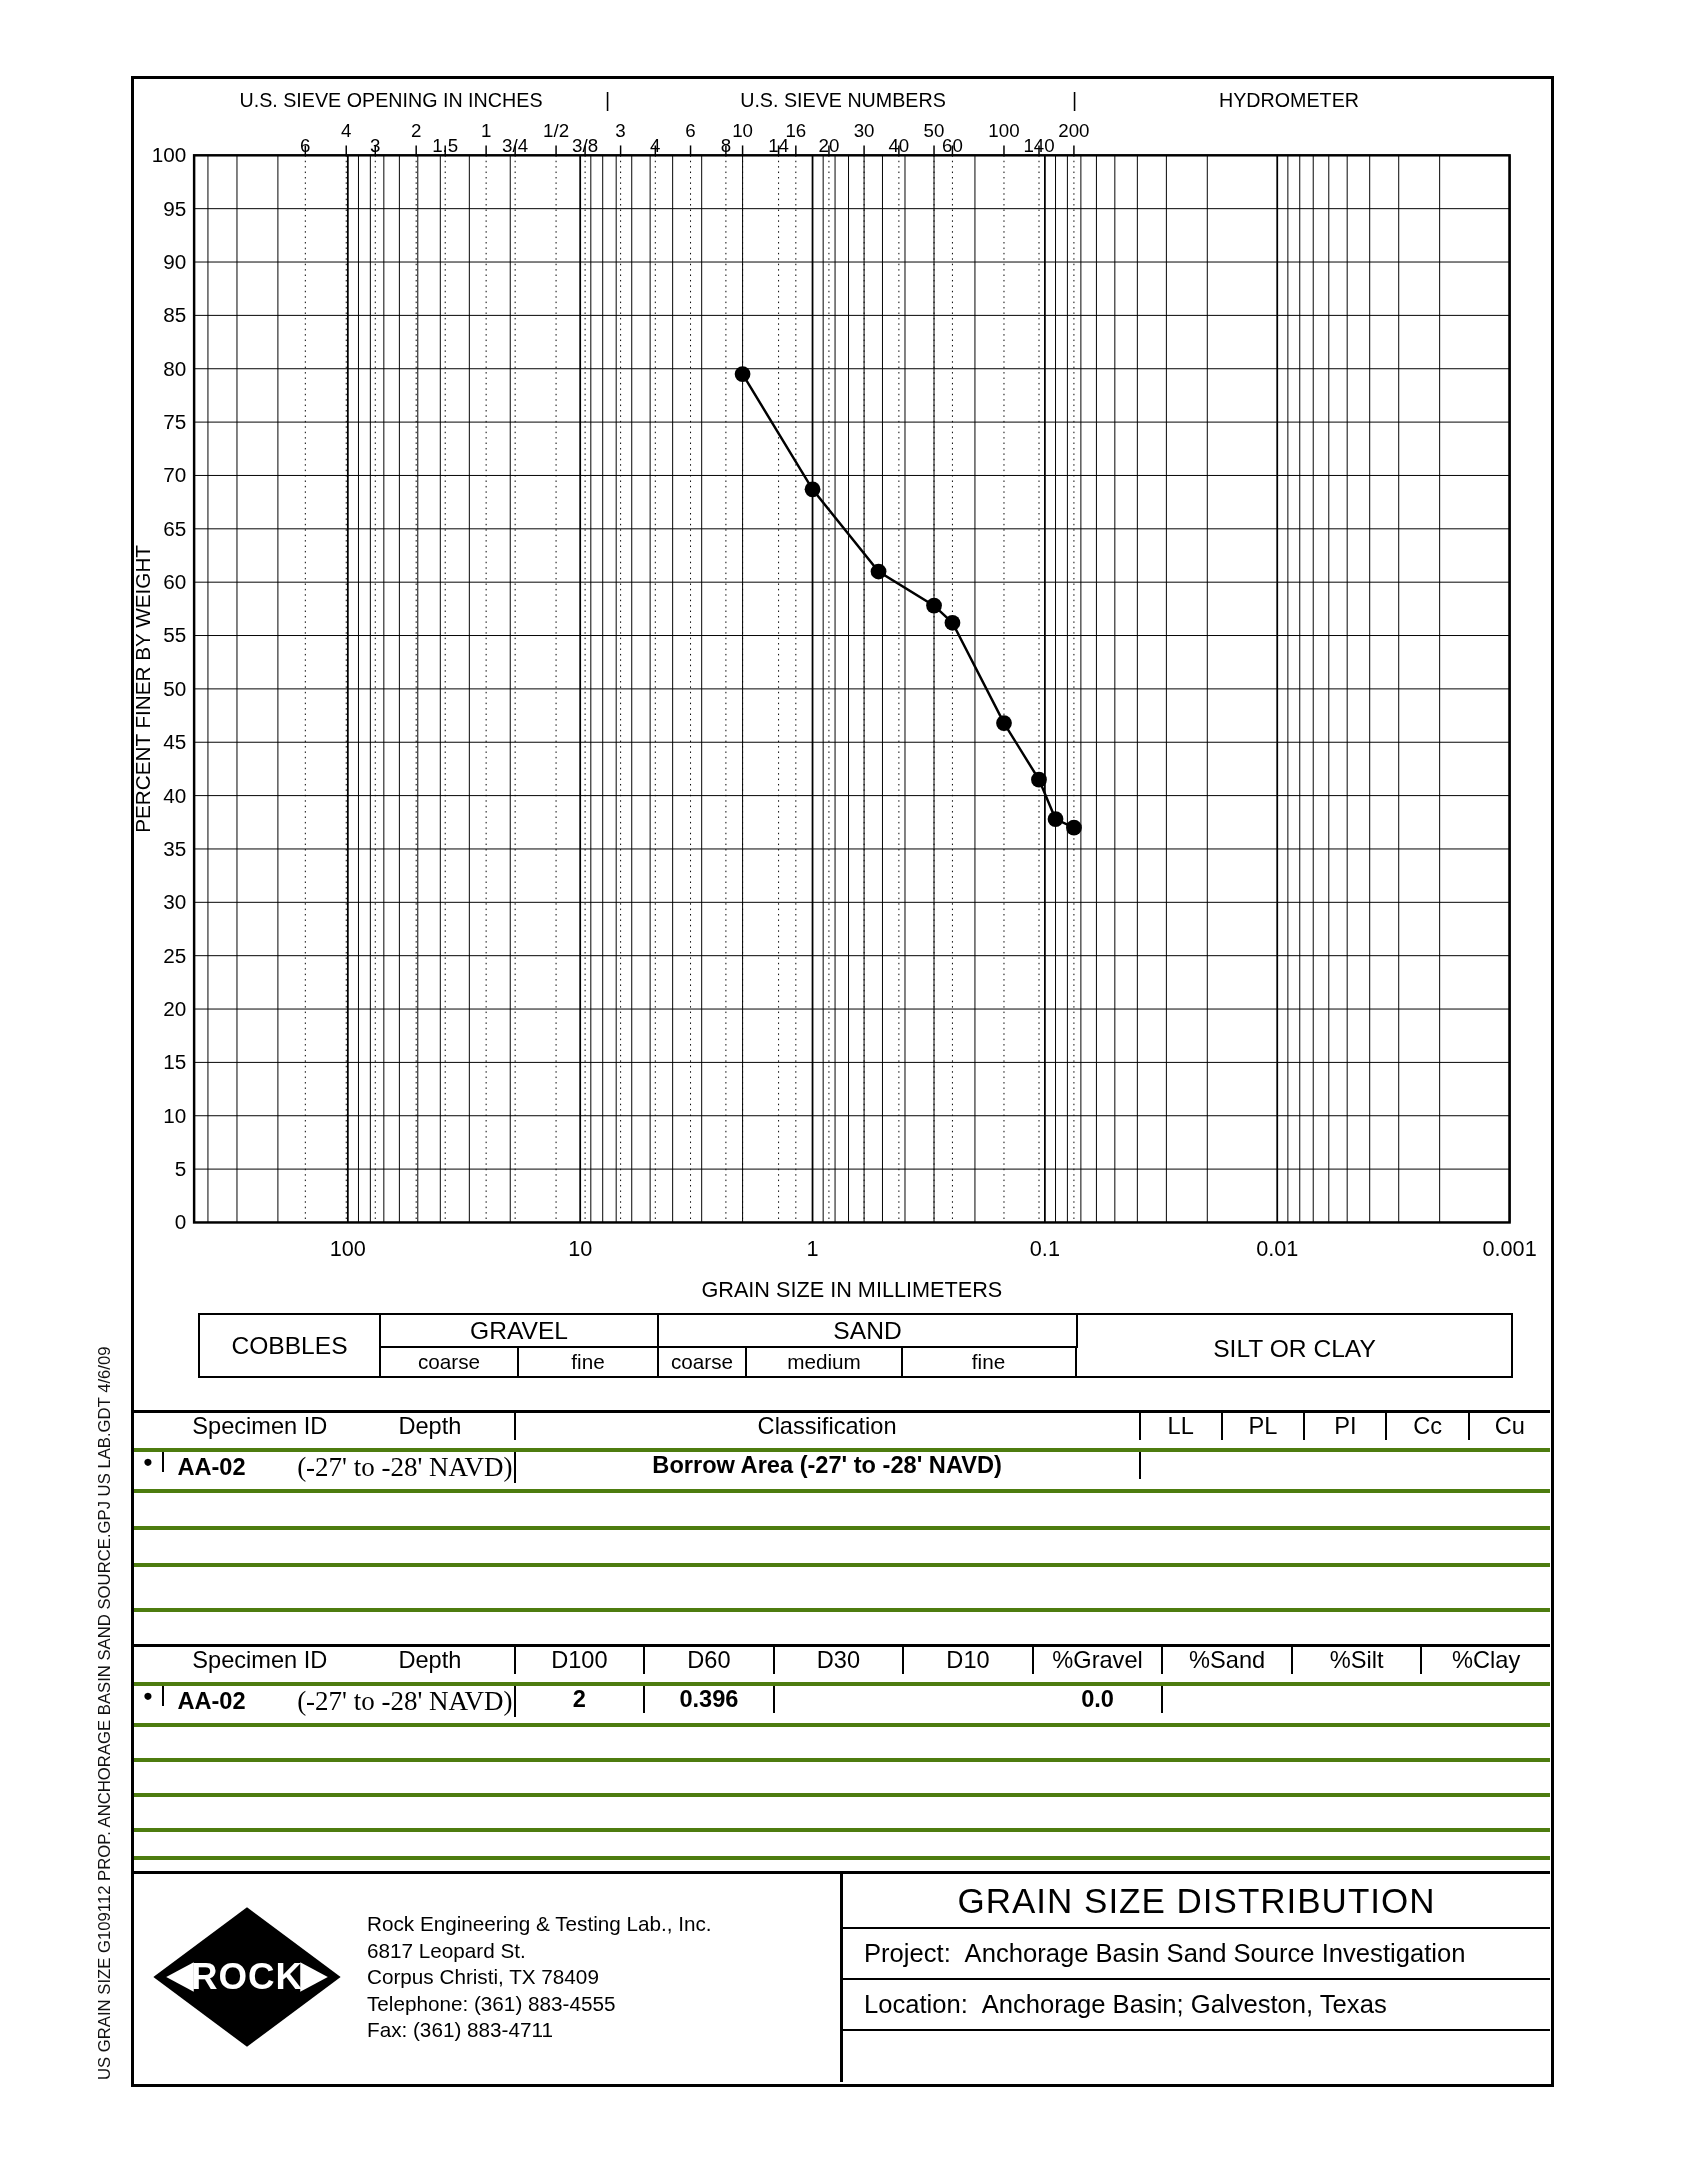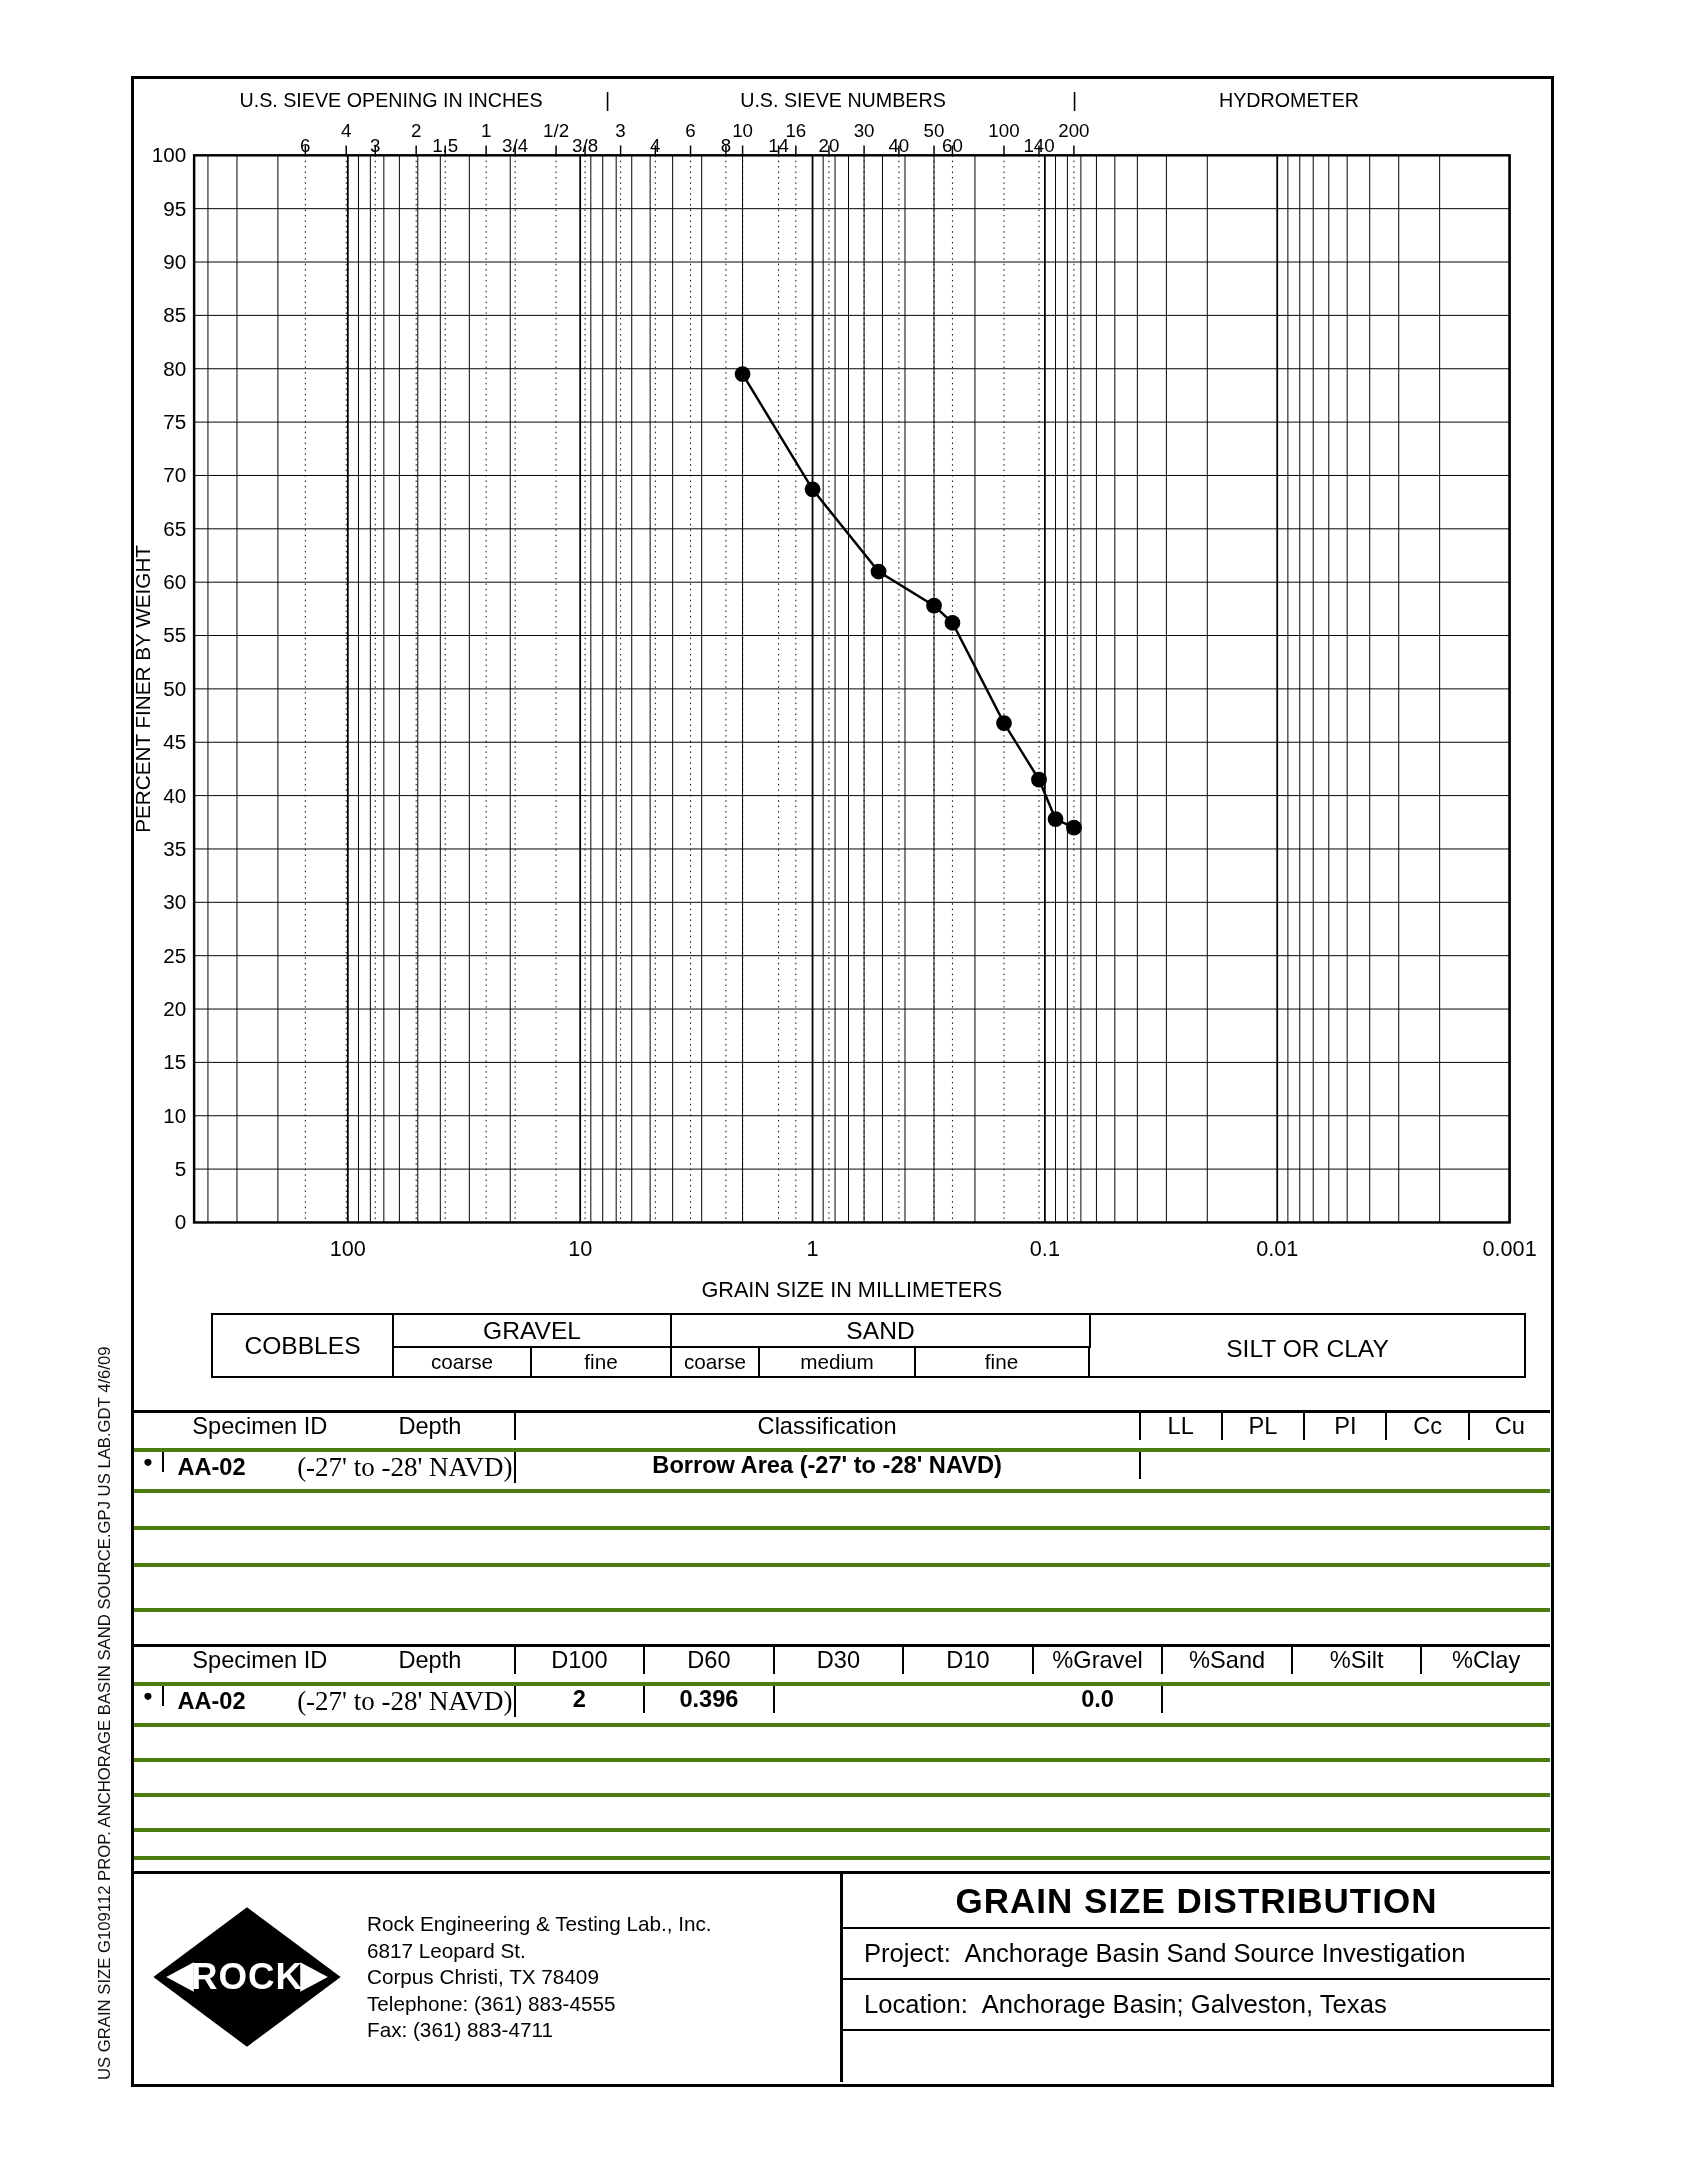--- a/index.html
+++ b/index.html
@@ -7,21 +7,21 @@
   body{background:#fff;color:#000;font-family:"Liberation Sans",sans-serif;position:relative;overflow:hidden}
   .sheet{position:absolute;left:131px;top:76px;width:1423px;height:2011px;border:3.9px solid #000;background:#fff}
   
   .scale-header{position:absolute;left:0;top:5.9px;width:1416px;height:27.6px}
   .scale-header span{position:absolute;font-size:19.7px;white-space:nowrap}
   .sh-c{transform:translateX(-50%)}
   
   #chart-svg{position:absolute;left:0;top:29.6px;width:1416px;height:1212px}
   #chart-svg text{fill:#000;font-family:"Liberation Sans",sans-serif}
   
-  .size-bar{position:absolute;left:77px;top:1234px;width:1315px;height:65px;border:2px solid #000}
+  .size-bar{position:absolute;left:64px;top:1234px;width:1315px;height:65px;border:2px solid #000}
   .sc{position:absolute;display:flex;align-items:center;justify-content:center;font-size:24.6px;white-space:nowrap}
   .sc-sub{font-size:20.7px}
   .sc-cobbles{left:0;top:0;width:181px;height:61px;border-right:2px solid #000}
   .sc-gravel-h{left:181px;top:0;width:278px;height:33px;border-right:2px solid #000;border-bottom:2px solid #000}
   .sc-gc{left:181px;top:33px;width:138px;height:27.6px;border-right:2px solid #000}
   .sc-gf{left:319px;top:33px;width:140px;height:27.6px;border-right:2px solid #000}
   .sc-sand-h{left:459px;top:0;width:419px;height:33px;border-right:2px solid #000;border-bottom:2px solid #000}
   .sc-sc{left:459px;top:33px;width:88px;height:27.6px;border-right:2px solid #000}
   .sc-sm{left:547px;top:33px;width:156px;height:27.6px;border-right:2px solid #000}
   .sc-sf{left:702px;top:33px;width:175px;height:27.6px;border-right:2px solid #000}
@@ -39,21 +39,21 @@
   .h-depth{flex:1;text-align:center;padding-right:9.9px}
   .v-spec{flex:0 0 32%;text-align:left;padding-left:13.8px;font-weight:bold}
   .v-depth{flex:1;text-align:right;padding-right:1px;font-family:"Liberation Serif",serif;font-size:27px}
   .bold{font-weight:bold}
   
   .footer{position:absolute;left:0;top:1792px;width:1416px;height:211px;border-top:3px solid #000;display:flex}
   .f-left{width:709px;border-right:3px solid #000;position:relative}
   .f-right{flex:1;position:relative}
   .logo{position:absolute;left:11.8px;top:27.6px;width:202px;height:150px}
   .company{position:absolute;left:233px;top:37px;font-size:20.7px;line-height:26.6px}
-  .f-title{height:55px;border-bottom:2px solid #000;display:flex;align-items:center;justify-content:center;font-size:35px;font-weight:bold;letter-spacing:1px}
+  .f-title{height:55px;border-bottom:2px solid #000;display:flex;align-items:center;justify-content:center;font-size:35px;font-weight:normal;letter-spacing:1px}
   .f-row{height:51px;border-bottom:2px solid #000;display:flex;align-items:center;padding-left:21px;font-size:25.6px}
   .f-row.last{border-bottom:none;height:53px}
   .f-label{margin-right:13.8px}
   
   .side-caption{position:absolute;left:95px;top:2080px;transform:rotate(-90deg);transform-origin:0 0;white-space:nowrap;font-size:16.7px;color:#111}
 </style>
 </head>
 <body>
 
 <div class="side-caption">US  GRAIN SIZE  G109112 PROP. ANCHORAGE BASIN SAND SOURCE.GPJ  US LAB.GDT  4/6/09</div>

